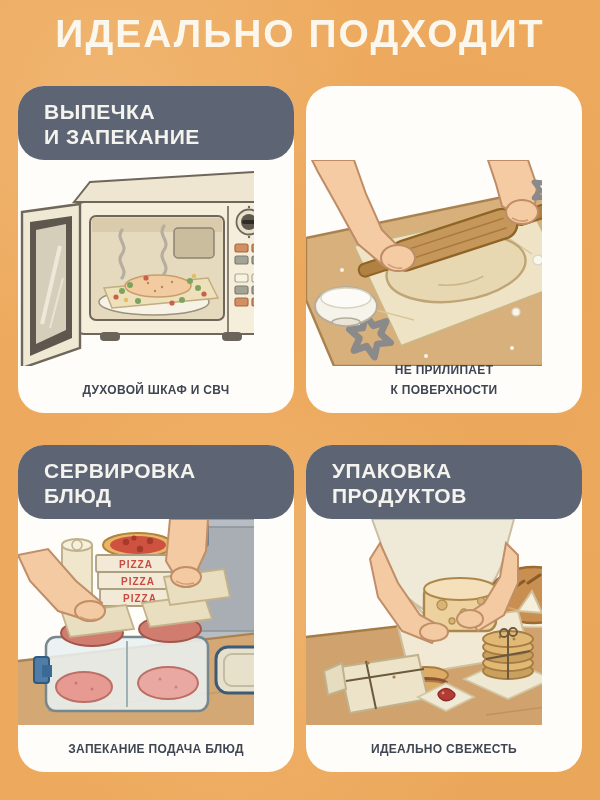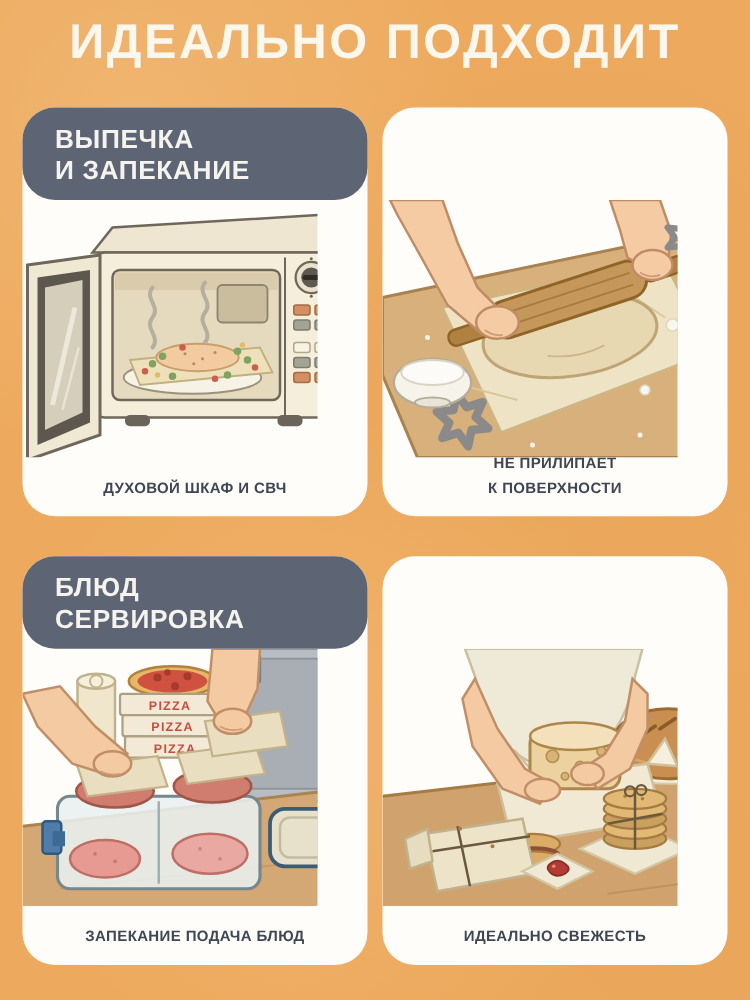--- a/index.html
+++ b/index.html
@@ -219,22 +219,22 @@
         </svg>
       </div>
       <div class="caption">
         <div>НЕ ПРИЛИПАЕТ</div>
         <div>К ПОВЕРХНОСТИ</div>
       </div>
     </section>
 
     <section class="card">
       <header class="card-header">
+        <div>СЕРВИРОВКА</div>
         <div>БЛЮД</div>
-        <div>СЕРВИРОВКА</div>
       </header>
       <div class="illus">
         <svg width="276" height="206" viewBox="0 0 276 206">
 
           <g>
             <rect x="162" y="0" width="114" height="122" fill="#b7bdc2" stroke="#9199a0" stroke-width="2"></rect>
             <rect x="176" y="8" width="86" height="104" fill="#a8aeb4" stroke="#8e969d" stroke-width="1.6"></rect>
             <rect x="184" y="4" width="7" height="24" rx="3" fill="#79828a"></rect>
           </g>
 
@@ -304,20 +304,24 @@
           </g>
         </svg>
       </div>
       <div class="caption">
         <div>ЗАПЕКАНИЕ ПОДАЧА БЛЮД</div>
         <div></div>
       </div>
     </section>
 
     <section class="card">
+      <header class="card-header">
+        <div>УПАКОВКА</div>
+        <div>ПРОДУКТОВ</div>
+      </header>
       <div class="illus">
         <svg width="276" height="206" viewBox="0 0 276 206">
 
           <g>
             <path d="M66,0 L208,0 L202,22 C196,58 178,84 148,94 L126,94 C98,84 82,58 74,22 Z" fill="#efe9d7" stroke="#cabfa3" stroke-width="2"></path>
           </g>
 
           <g>
             <polygon points="0,118 276,86 276,206 0,206" fill="#cfa26e"></polygon>
             <line x1="0" y1="118" x2="276" y2="86" stroke="#a67c45" stroke-width="2.4"></line>

